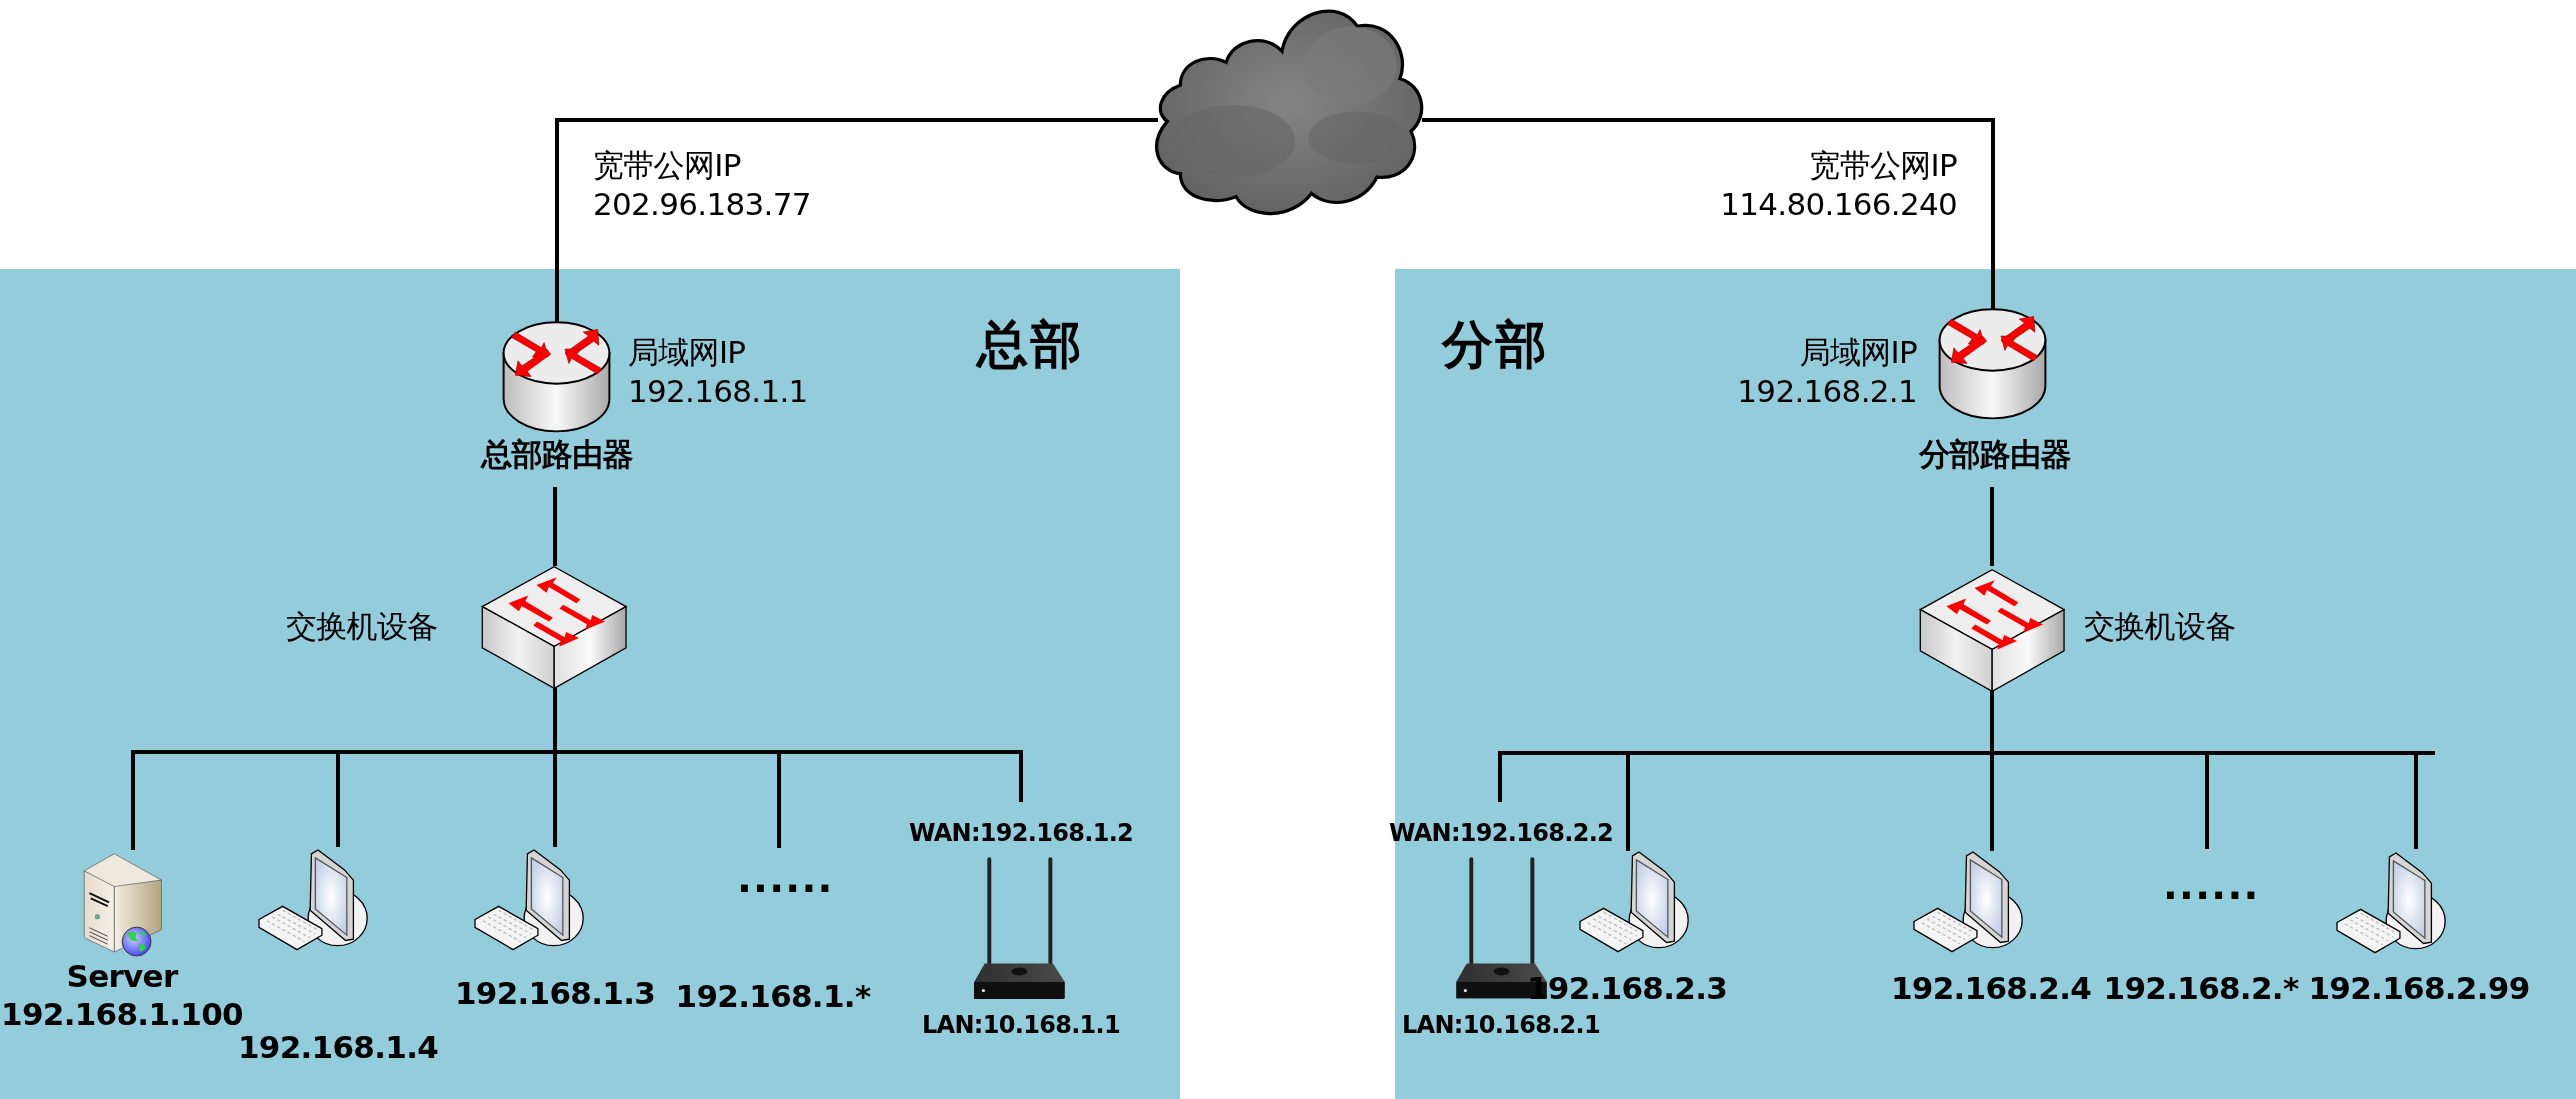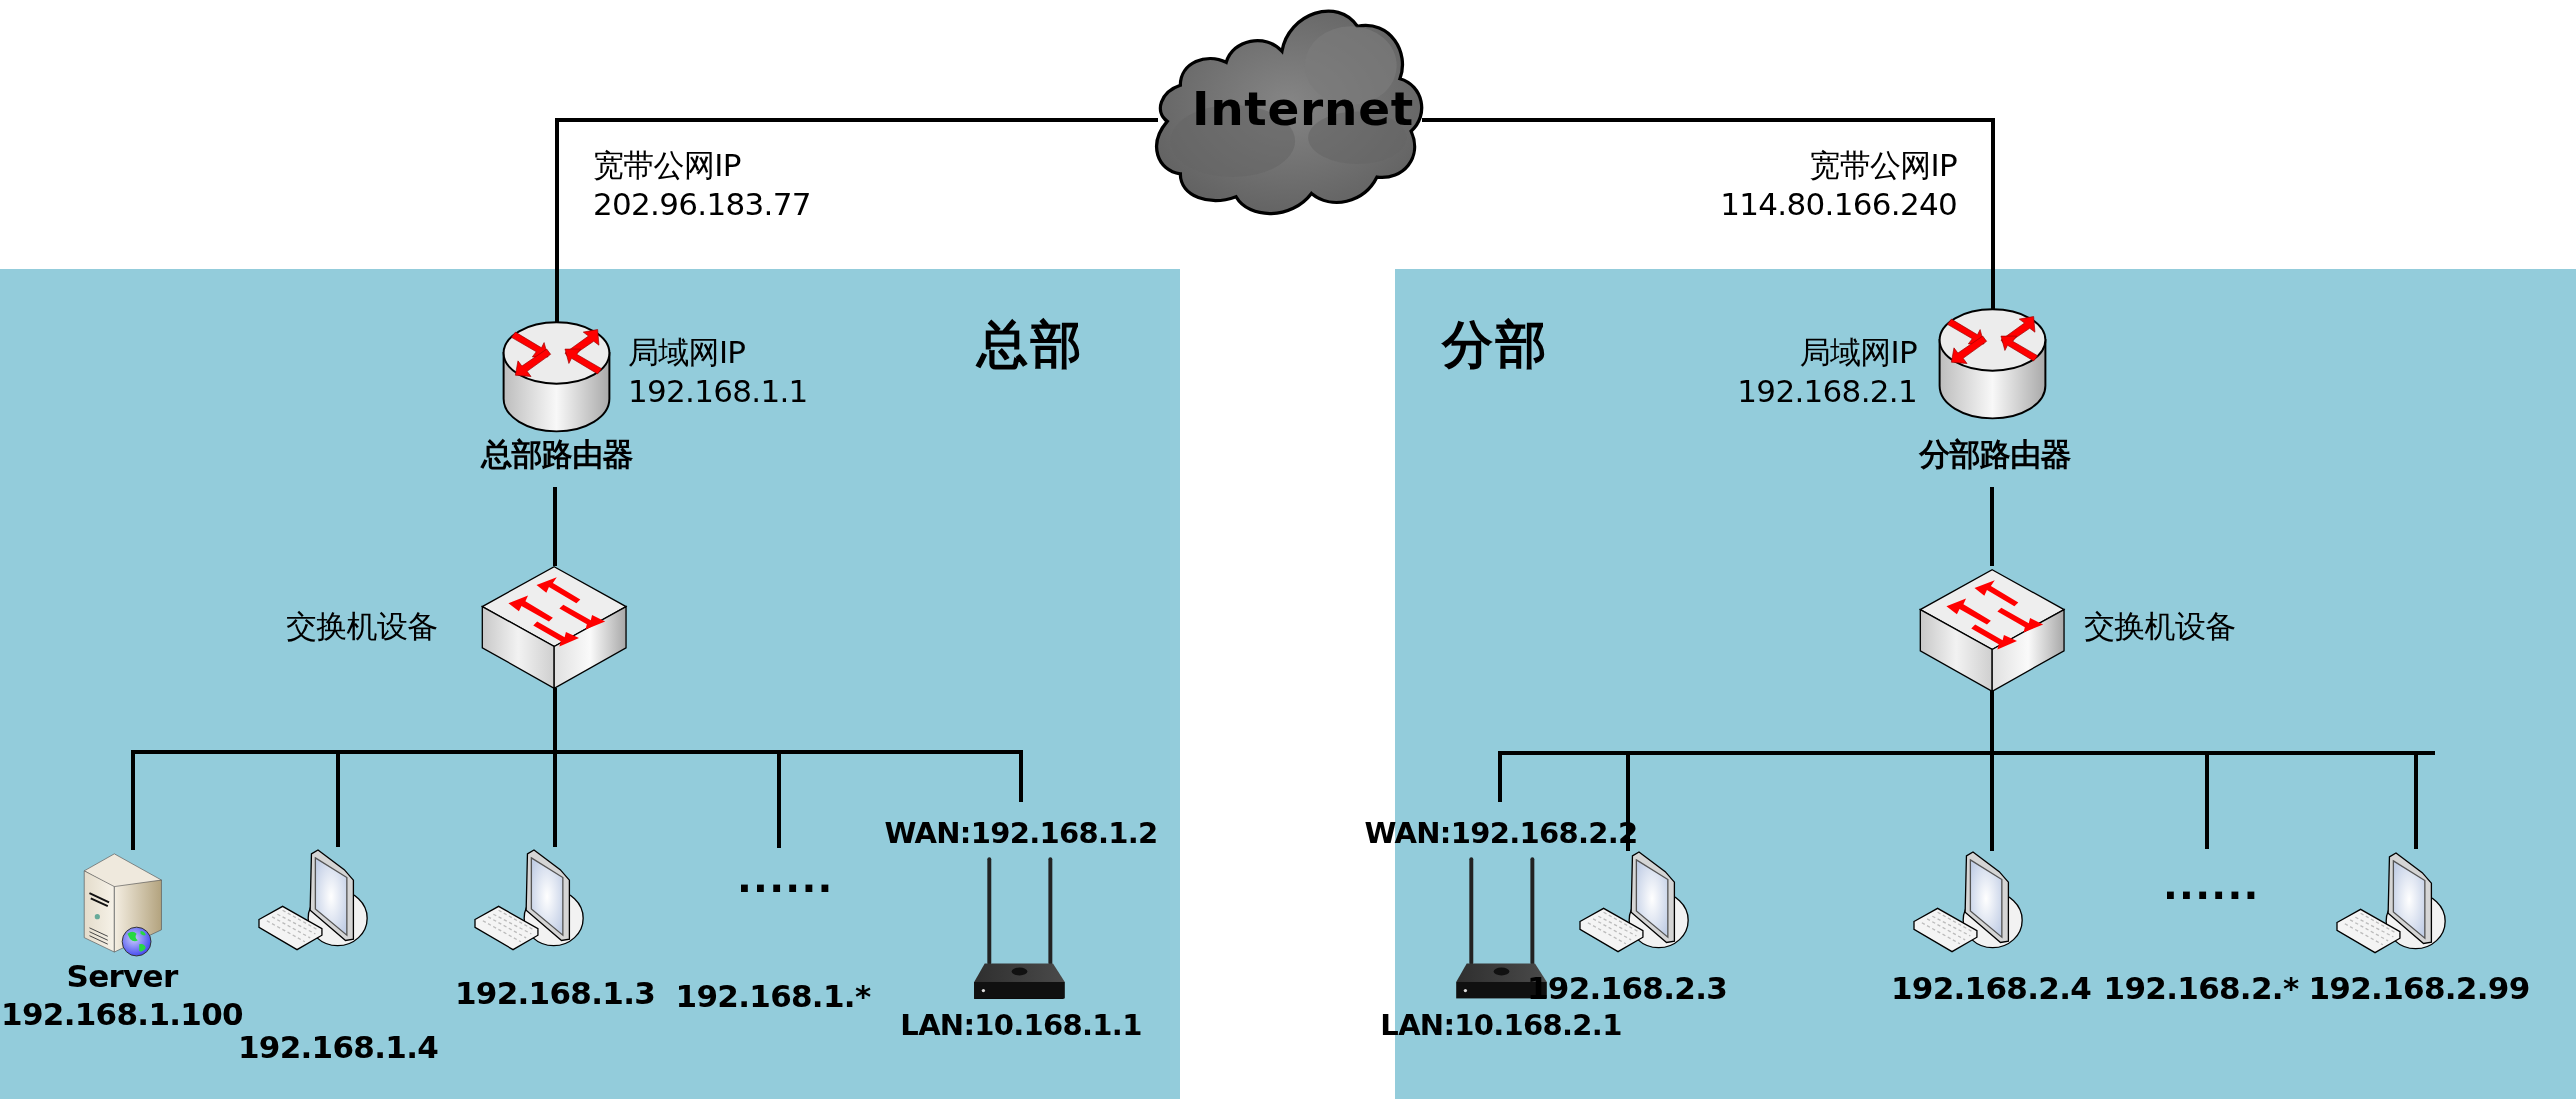--- a/index.html
+++ b/index.html
@@ -2,21 +2,21 @@
 <html style="font-size:10.5px"><head>
 <meta charset="utf-8">
 <style>
   html, body { margin:0; padding:0; background:#ffffff; }
   body { width:2576px; height:1100px; position:relative; overflow:hidden;
          font-family:"DejaVu Sans","Liberation Sans",sans-serif; color:#000; }
   .panel { position:absolute; background:#93ccdb; }
   .abs { position:absolute; }
   .wire { position:absolute; background:#000; }
   .lbl { position:absolute; font-size:31px; line-height:38px; white-space:nowrap; letter-spacing:-0.7px; }
-  .lbl.sm { font-size:29px; line-height:33px; }
+  .lbl.sm { font-size:24px; line-height:33px; }
   .lbl.r { text-align:right; }
   .lbl.c { text-align:center; transform:translateX(-50%);font-weight:bold; }
   .big { position:absolute; font-size:51px; font-weight:bold; line-height:79px; letter-spacing:2.6px; }
   .dots { position:absolute; font-size:39px; font-weight:bold; letter-spacing:1.3px; line-height:39px; }
   .inet-label { position:absolute; font-size:47px; font-weight:bold; line-height:52px; letter-spacing:0.7px; }
   svg { overflow:visible; }
 </style>
 </head>
 <body>
 
@@ -34,21 +34,20 @@
       <radialGradient id="cg" cx="50%" cy="45%" r="60%">
         <stop offset="0" stop-color="#858585"></stop>
         <stop offset="1" stop-color="#616161"></stop>
       </radialGradient>
     </defs>
     <path d="M40,185 C20,170 30,140 60,130 C60,95 100,80 130,95 C140,60 190,50 215,78 C225,20 300,-5 330,40 C380,30 410,80 395,120 C430,130 440,175 412,200 C430,240 400,275 360,270 C340,310 290,320 260,295 C230,335 165,335 145,300 C105,315 60,300 60,265 C25,260 10,220 40,185 Z" fill="url(#cg)" stroke="#000" stroke-width="5"></path>
     <ellipse cx="320" cy="100" rx="70" ry="60" fill="#7a7a7a" opacity="0.7"></ellipse>
     <ellipse cx="140" cy="215" rx="95" ry="55" fill="#666" opacity="0.6"></ellipse>
     <ellipse cx="330" cy="210" rx="75" ry="40" fill="#656565" opacity="0.6"></ellipse>
   </svg>
-  <div class="inet-label" style="left:51px;top:83px;">Internet</div>
 </div>
 
 <div class="lbl" style="left:593px;top:146px;">宽带公网IP</div>
 <div class="lbl" style="left:593px;top:185px;">202.96.183.77</div>
 
 <div class="lbl r" style="right:619px;top:146px;">宽带公网IP</div>
 <div class="lbl r" style="right:619px;top:185px;">114.80.166.240</div>
 
 <div class="big" style="left:977px;top:305px;">总部</div>
 <div class="big" style="left:1442px;top:305px;">分部</div>

